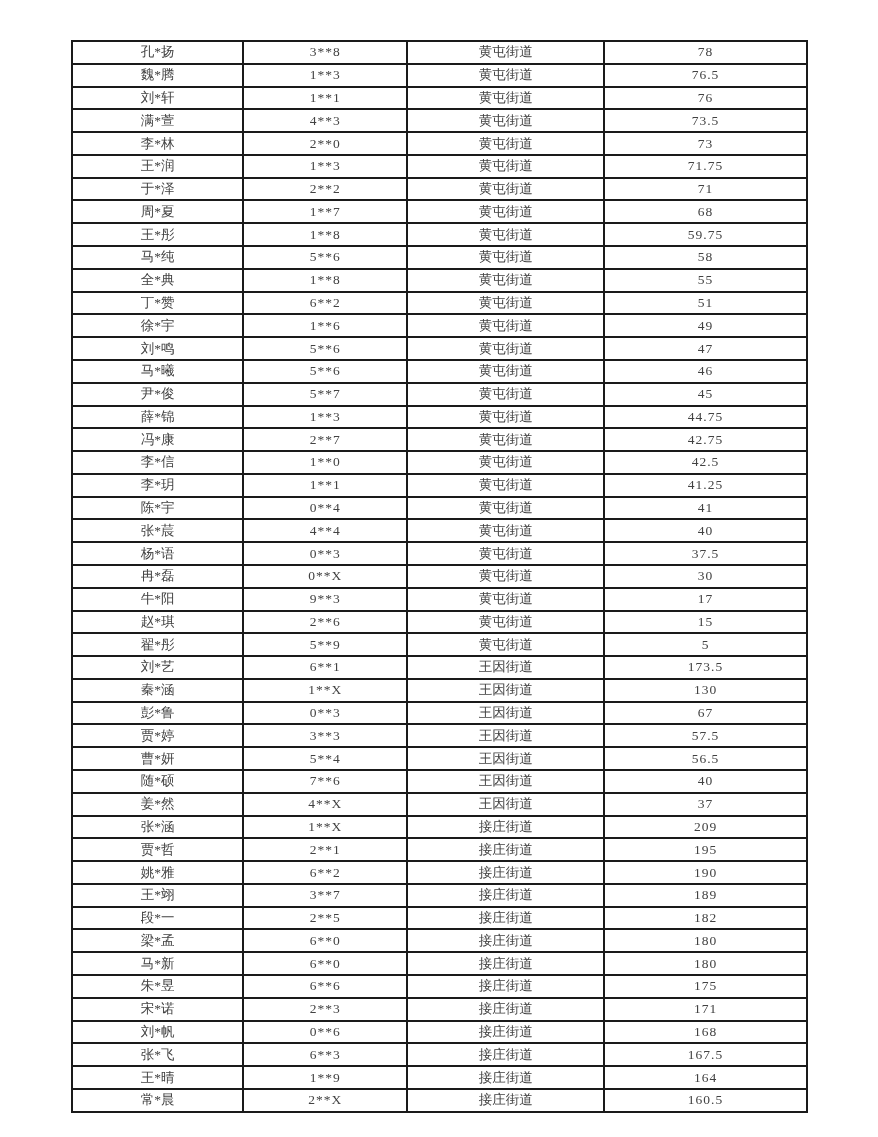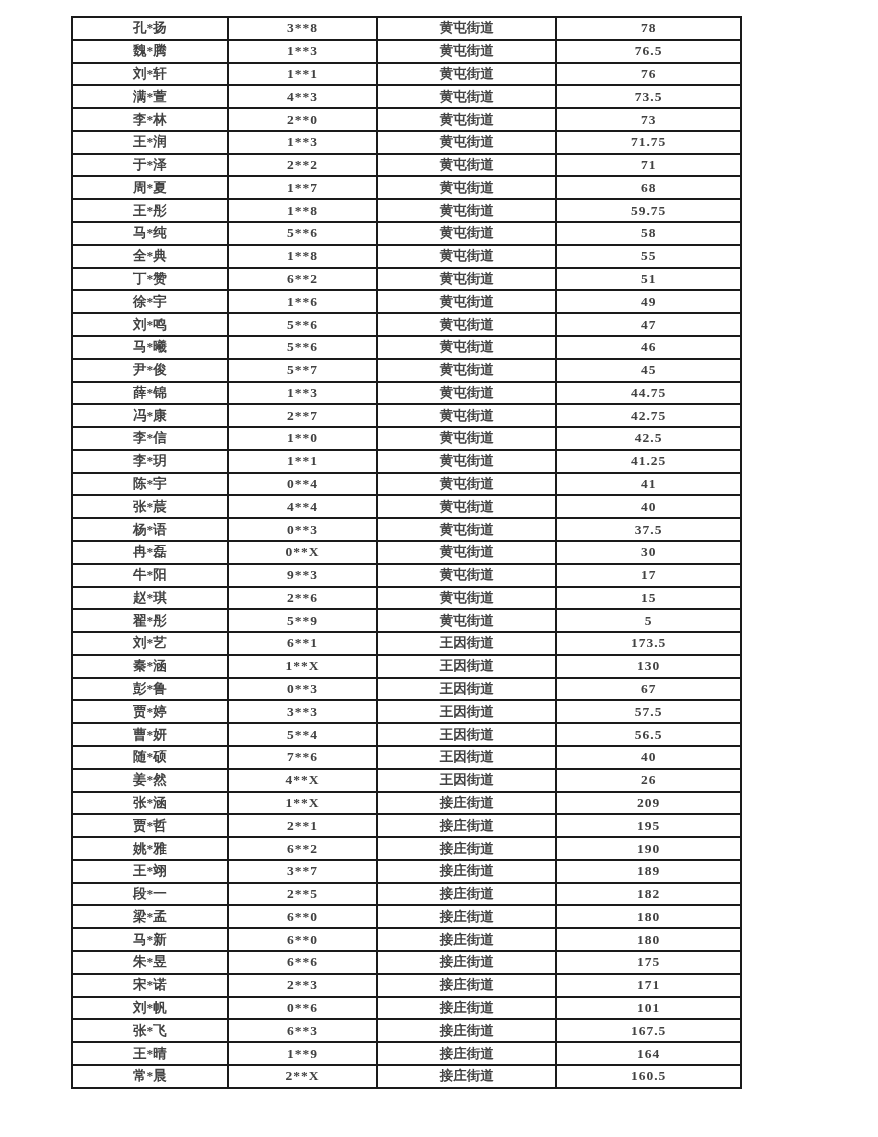--- a/index.html
+++ b/index.html
@@ -11,26 +11,25 @@
     position: relative;
     width: 878px;
     height: 1137px;
     background: #ffffff;
     overflow: hidden;
     font-family: "Liberation Serif", "DejaVu Serif", serif;
   }
   table.results {
     position: absolute;
     left: 71px;
-    top: 16px;
-    width: 671px;
+    top: 40px;
+    width: 737px;
     height: 1073px;
     border-collapse: collapse;
     table-layout: fixed;
-    font-weight: bold;
   }
   table.results td {
     border: 2px solid #1a1a1a;
     padding: 0;
     text-align: center;
     vertical-align: middle;
     font-size: 13.5px;
     color: #424242;
     white-space: nowrap;
     overflow: hidden;
@@ -251,21 +250,21 @@
         <tr>
           <td class="name-cell">随*硕</td>
           <td class="code-cell">7**6</td>
           <td class="district-cell">王因街道</td>
           <td class="score-cell">40</td>
         </tr>
         <tr>
           <td class="name-cell">姜*然</td>
           <td class="code-cell">4**X</td>
           <td class="district-cell">王因街道</td>
-          <td class="score-cell">26</td>
+          <td class="score-cell">37</td>
         </tr>
         <tr>
           <td class="name-cell">张*涵</td>
           <td class="code-cell">1**X</td>
           <td class="district-cell">接庄街道</td>
           <td class="score-cell">209</td>
         </tr>
         <tr>
           <td class="name-cell">贾*哲</td>
           <td class="code-cell">2**1</td>
@@ -311,21 +310,21 @@
         <tr>
           <td class="name-cell">宋*诺</td>
           <td class="code-cell">2**3</td>
           <td class="district-cell">接庄街道</td>
           <td class="score-cell">171</td>
         </tr>
         <tr>
           <td class="name-cell">刘*帆</td>
           <td class="code-cell">0**6</td>
           <td class="district-cell">接庄街道</td>
-          <td class="score-cell">101</td>
+          <td class="score-cell">168</td>
         </tr>
         <tr>
           <td class="name-cell">张*飞</td>
           <td class="code-cell">6**3</td>
           <td class="district-cell">接庄街道</td>
           <td class="score-cell">167.5</td>
         </tr>
         <tr>
           <td class="name-cell">王*晴</td>
           <td class="code-cell">1**9</td>

